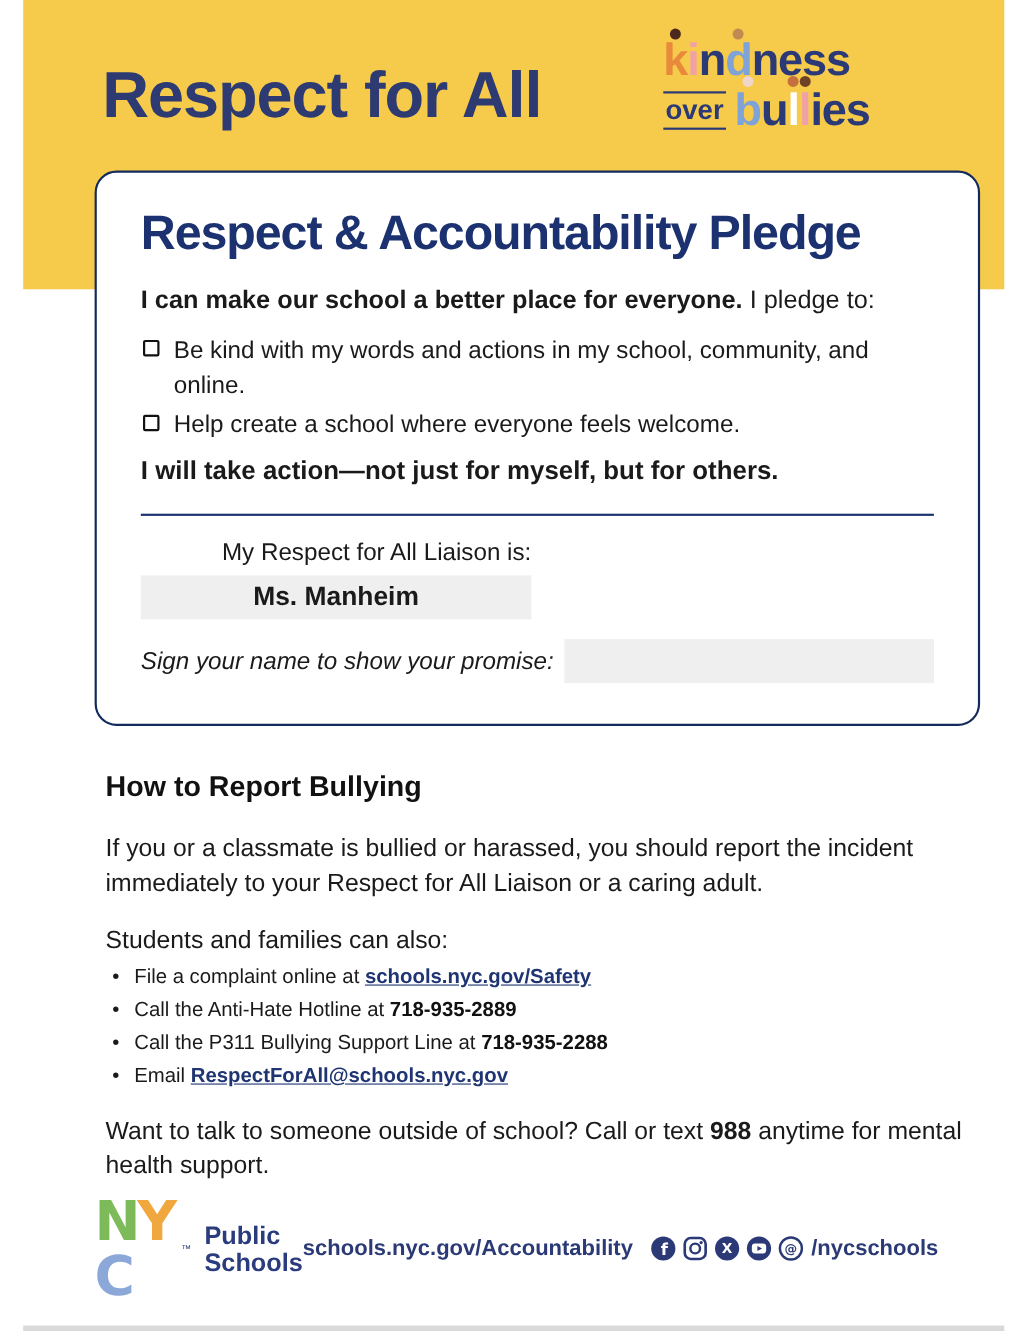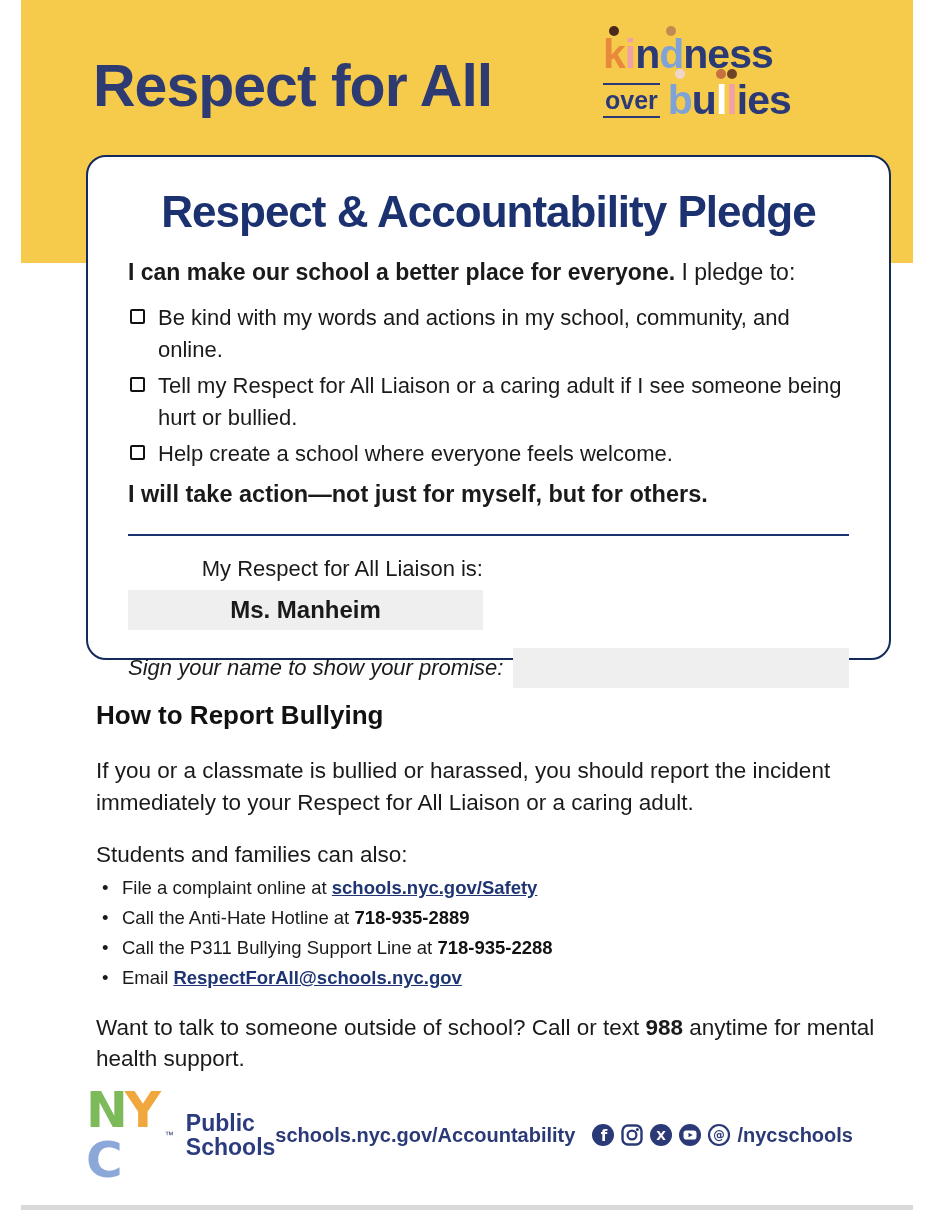--- a/index.html
+++ b/index.html
@@ -19,21 +19,21 @@
   .kob-over { font-size:25px; font-weight:bold; color:#2B3A76; border-top:2.5px solid #2B3A76;
               border-bottom:2.5px solid #2B3A76; padding:1px 2px; margin-right:8px; line-height:1.15; }
   .kob-bullies { font-size:41px; font-weight:bold; letter-spacing:-1px; color:#2B3A76; white-space:nowrap; }
   .letter { position:relative; display:inline-block; }
   .letter .head { position:absolute; left:50%; transform:translateX(-50%); top:-8px;
                   width:10px; height:10px; border-radius:50%; }
 
   
   .card { position:absolute; left:65px; top:155px; width:805px; height:505px; background:#ffffff;
           border:2.5px solid #122A5C; border-radius:20px; padding:24px 40px 20px 40px; }
-  .card-title { text-align:center; color:#1C3270; font-size:44px; font-weight:bold; letter-spacing:-1px; margin-top:6px; }
+  .card-title { color:#1C3270; font-size:44px; font-weight:bold; letter-spacing:-1px; margin-top:6px; }
   .lead { font-size:23px; margin-top:22px; }
   .lead b { font-weight:bold; }
   .pledge-list { list-style:none; margin-top:16px; }
   .pledge-list li { display:flex; align-items:flex-start; font-size:22px; line-height:1.45; margin-bottom:4px; }
   .cbx { flex:0 0 auto; width:15px; height:15px; border:2.5px solid #111; border-radius:2px; margin:7px 13px 0 2px; }
   .take-action { font-size:23.5px; font-weight:bold; margin-top:12px; }
   .card hr { border:none; border-top:2.5px solid #1C3270; margin:26px 0 20px 0; }
 
   .liaison-row { display:flex; gap:30px; }
   .liaison-col-left { width:355px;text-align:right; }
@@ -95,24 +95,20 @@
 
   <div class="card">
     <div class="card-title">Respect &amp; Accountability Pledge</div>
 
     <p class="lead"><b>I can make our school a better place for everyone.</b><span> I pledge to:</span></p>
 
     <ul class="pledge-list">
         <li>
           <span class="cbx"></span>
           <span>Be kind with my words and actions in my school, community, and online.</span>
-        </li>
-        <li>
-          <span class="cbx"></span>
-          <span>Tell my Respect for All Liaison or a caring adult if I see someone being hurt or bullied.</span>
         </li>
         <li>
           <span class="cbx"></span>
           <span>Help create a school where everyone feels welcome.</span>
         </li>
       </ul>
 
     <p class="take-action">I will take action—not just for myself, but for others.</p>
 
     <hr>

